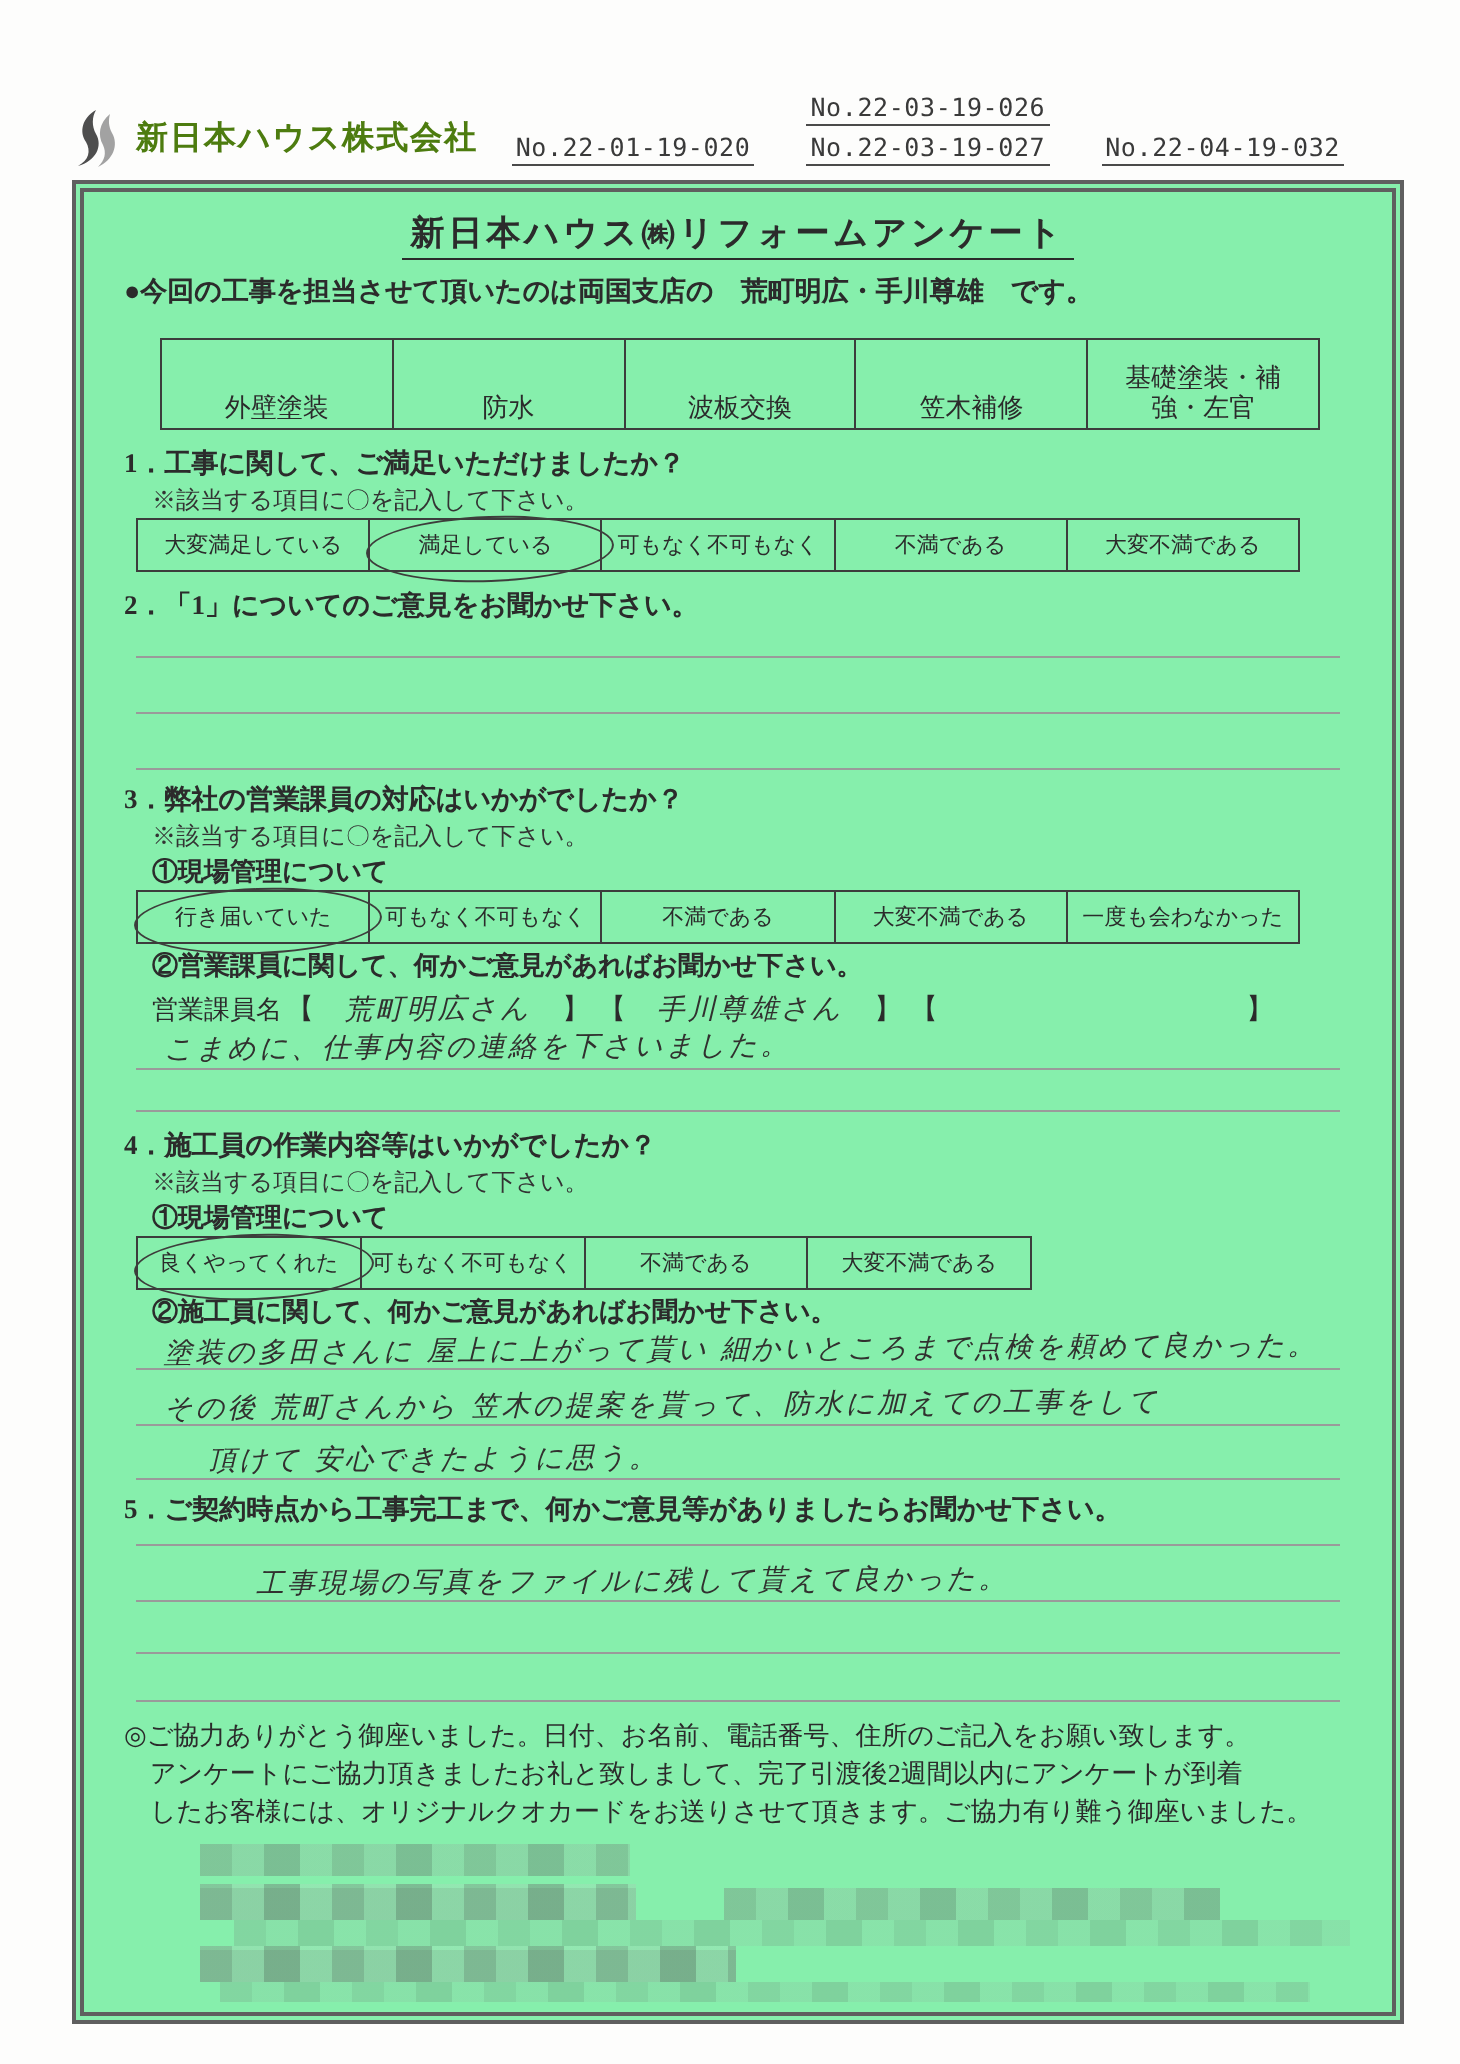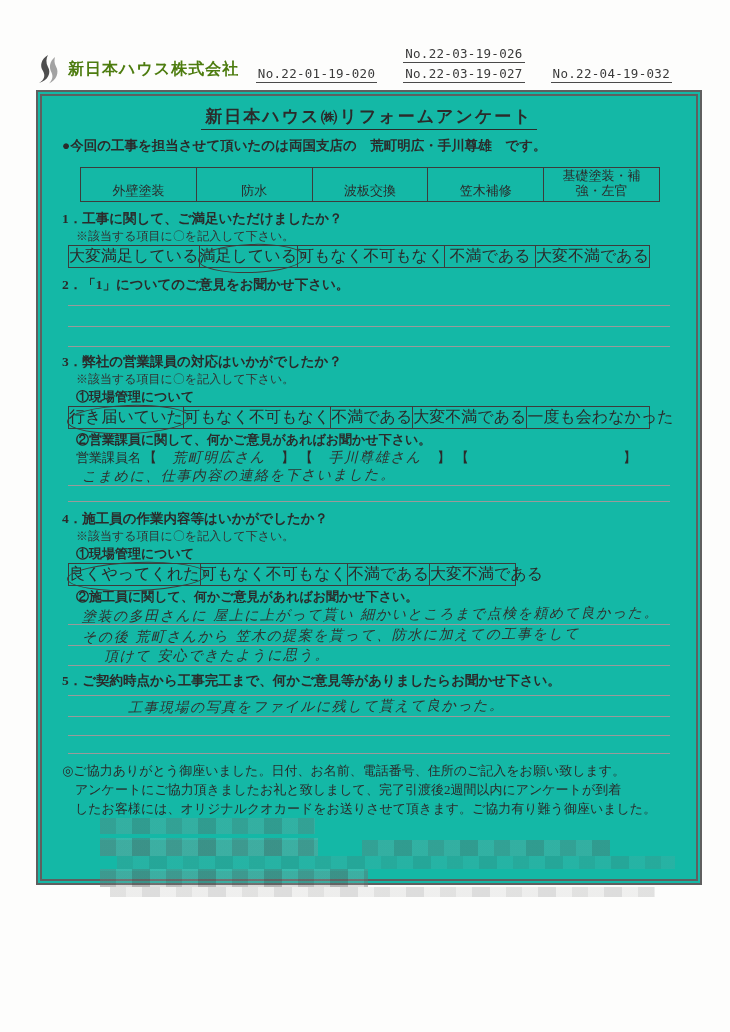--- a/index.html
+++ b/index.html
@@ -25,23 +25,23 @@
     position:absolute; right:22px; top:0;
     display:grid; grid-template-columns:repeat(3,auto); column-gap:26px; row-gap:3px;
     font-family:"DejaVu Sans Mono","Liberation Mono",monospace;
     font-size:12.5px; color:#3a3a3a; text-align:center;
   }
   .num { border-bottom:1.2px solid #4a4a4a; padding:0 2px 1px 2px; letter-spacing:0.3px; }
   .num-empty { border:none; }
 
   
   .form-box {
-    position:absolute; left:36px; top:90px; width:666px; height:795px;
+    position:absolute; left:36px; top:90px; width:666px; height:922px;
     border:6px double #5f5f5f;
-    background:#14b8a6;
+    background:#86efac;
     padding:6px 20px 0 20px;
     display:flex; flex-direction:column;
   }
   .title-row { text-align:center; margin-top:3px; height:25px; }
   .form-title {
     display:inline-block; font-size:17px; font-weight:600; letter-spacing:2px;
     border-bottom:1.6px solid #2b2b2b; padding:0 4px 1px 4px;
   }
   .intro { margin-top:7px; font-size:13.5px; font-weight:600; height:20px; }
 
@@ -53,21 +53,21 @@
   }
   .wcell:first-child { border-left:none; }
 
   .q { font-size:13.5px; font-weight:600; height:19px; }
   .note { font-size:12px; margin-left:14px; height:17px; color:#333; }
   .sub { font-size:13px; font-weight:600; margin-left:14px; height:18px; }
 
   .opts { display:flex; margin:0 26px 0 6px; height:27px; border:1.6px solid #3c3c3c; background:#fff0; }
   .opts.narrow { margin-right:160px; }
   .opt {
-    flex:1; position:relative; border-left:1px solid #3c3c3c; font-size:16px;
+    flex:1; position:relative; border-left:1px solid #3c3c3c; font-size:11px;
     display:flex; align-items:center; justify-content:center; white-space:nowrap; overflow:visible;
   }
   .opt:first-child { border-left:none; }
   .opt.circled::after {
     content:""; position:absolute; top:-2px; bottom:-6px; left:-2px; right:-7px;
     border:1.7px solid #3d3d3b; border-radius:50%;
     transform:rotate(-2deg); pointer-events:none;
   }
 
   .rule { border-bottom:1px solid #9a9a9a; margin:0 6px; }
@@ -169,21 +169,21 @@
       <span class="bracket">【</span>
       <span class="hand staff-name">荒町明広さん</span>
       <span class="bracket">】</span>
       <span class="bracket">【</span>
       <span class="hand staff-name">手川尊雄さん</span>
       <span class="bracket">】</span>
       <span class="bracket">【</span>
       <span class="hand staff-name empty"></span>
       <span class="bracket">】</span>
     </div>
-    <div class="rule rule-flex" style="height:21px; padding-left:14px;">
+    <div class="rule rule-flex" style="height:21px; padding-left:14px;align-items:center;">
       <span class="hand">こまめに、仕事内容の連絡を下さいました。</span>
     </div>
     <div class="rule" style="height:21px;"></div>
 
     <div class="q" style="margin-top:8px;">4．施工員の作業内容等はいかがでしたか？</div>
     <div class="note">※該当する項目に〇を記入して下さい。</div>
     <div class="sub">①現場管理について</div>
     <div class="opts narrow">
       <div class="opt circled">良くやってくれた</div>
       <div class="opt">可もなく不可もなく</div>

